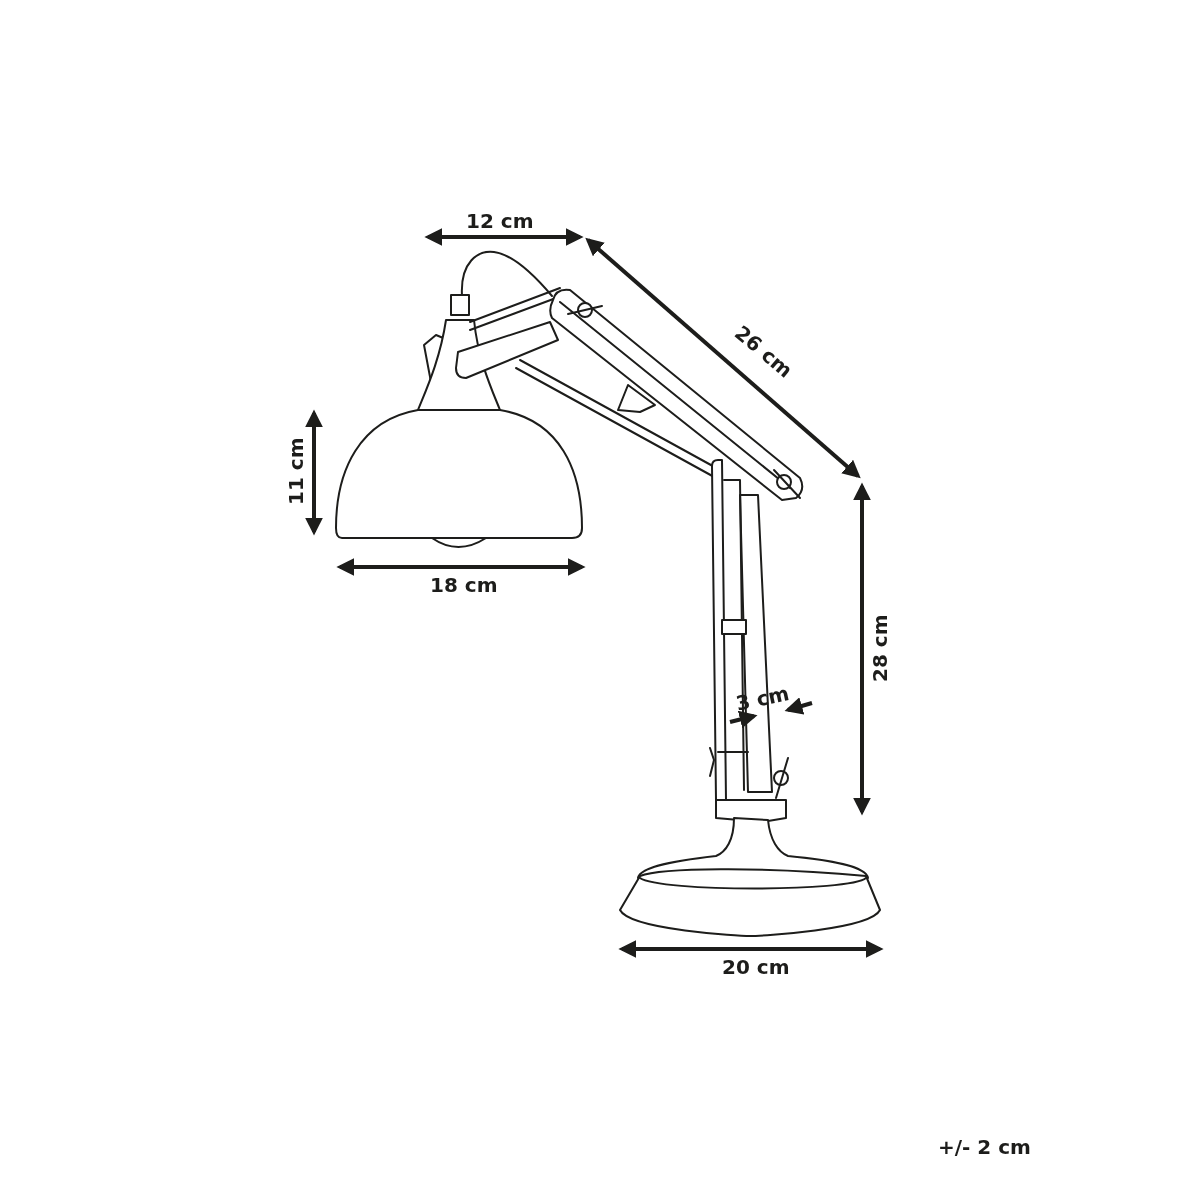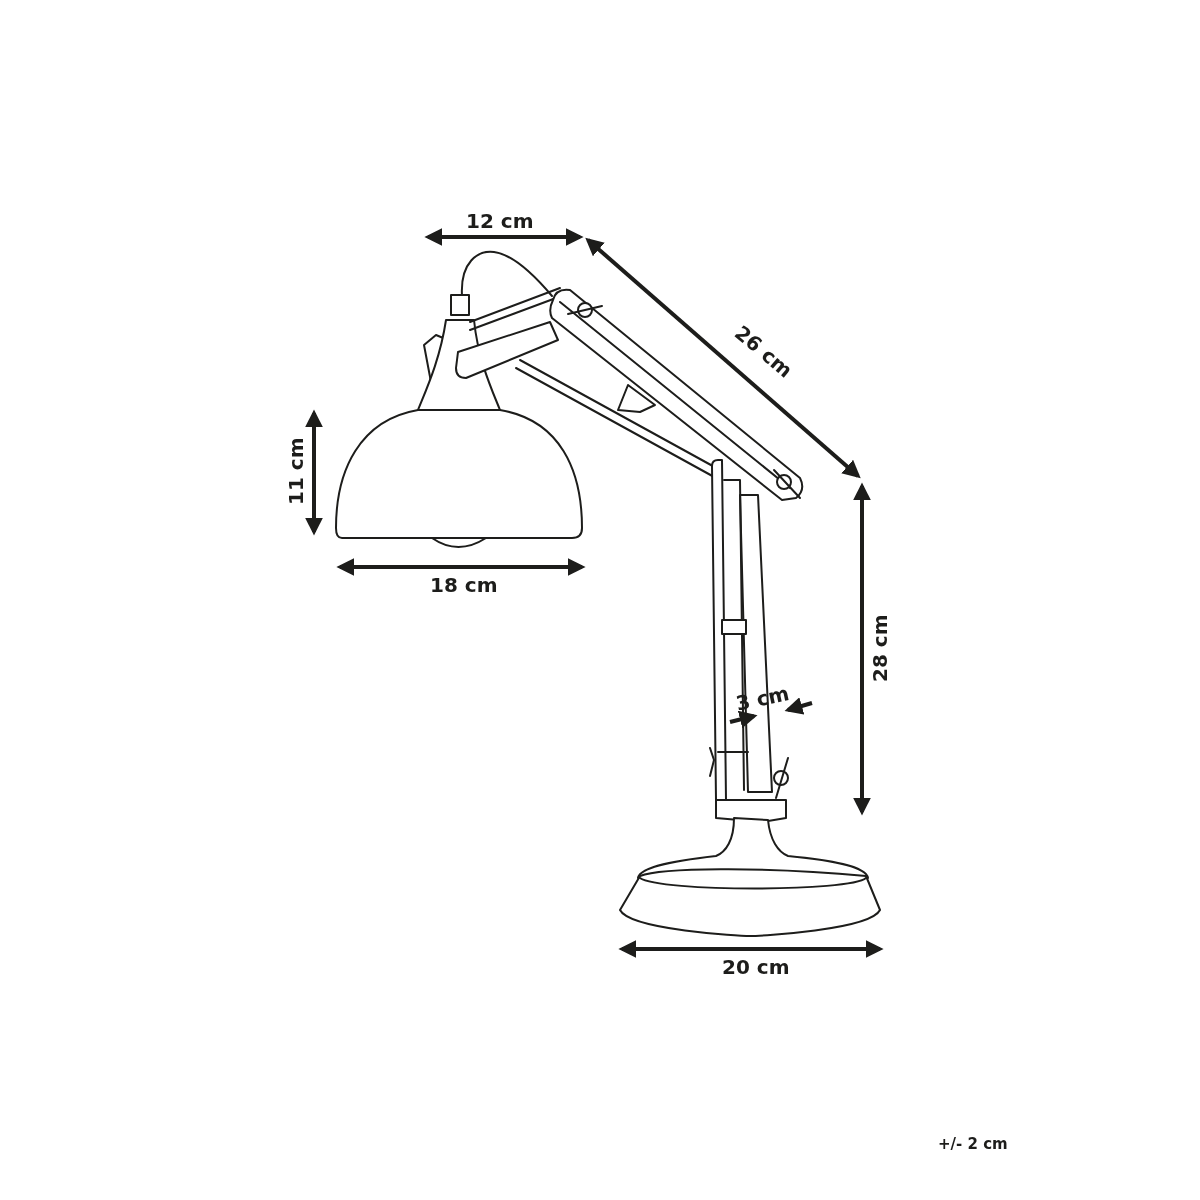--- a/index.html
+++ b/index.html
@@ -1,19 +1,19 @@
 <!DOCTYPE html>
 <html><head>
 <meta charset="utf-8">
 <style>
   html, body { margin:0; padding:0; background:#ffffff; }
   body { width:1200px; height:1200px; position:relative; overflow:hidden; font-family:"DejaVu Sans", sans-serif; }
   svg.drawing { position:absolute; left:0; top:0; }
   .lbl { font-family:"DejaVu Sans", sans-serif; font-weight:bold; font-size:20px; fill:#1d1d1b; }
-  .tol { position:absolute; left:938px; top:1135px; font-family:"DejaVu Sans", sans-serif; font-weight:bold; font-size:15px; color:#1d1d1b; }
+  .tol { position:absolute; left:938px; top:1135px; font-family:"DejaVu Sans", sans-serif; font-weight:bold; font-size:20px; color:#1d1d1b; }
   .ln { fill:none; stroke:#1d1d1b; stroke-width:2; stroke-linejoin:round; stroke-linecap:round; }
   .lnw { fill:#ffffff; stroke:#1d1d1b; stroke-width:2; stroke-linejoin:round; }
   .dim { stroke:#1d1d1b; stroke-width:4; fill:none; }
   .ah { fill:#1d1d1b; }
 </style>
 </head>
 <body>
 
 <svg class="drawing" width="1200" height="1200" viewBox="0 0 1200 1200">
   <defs>

